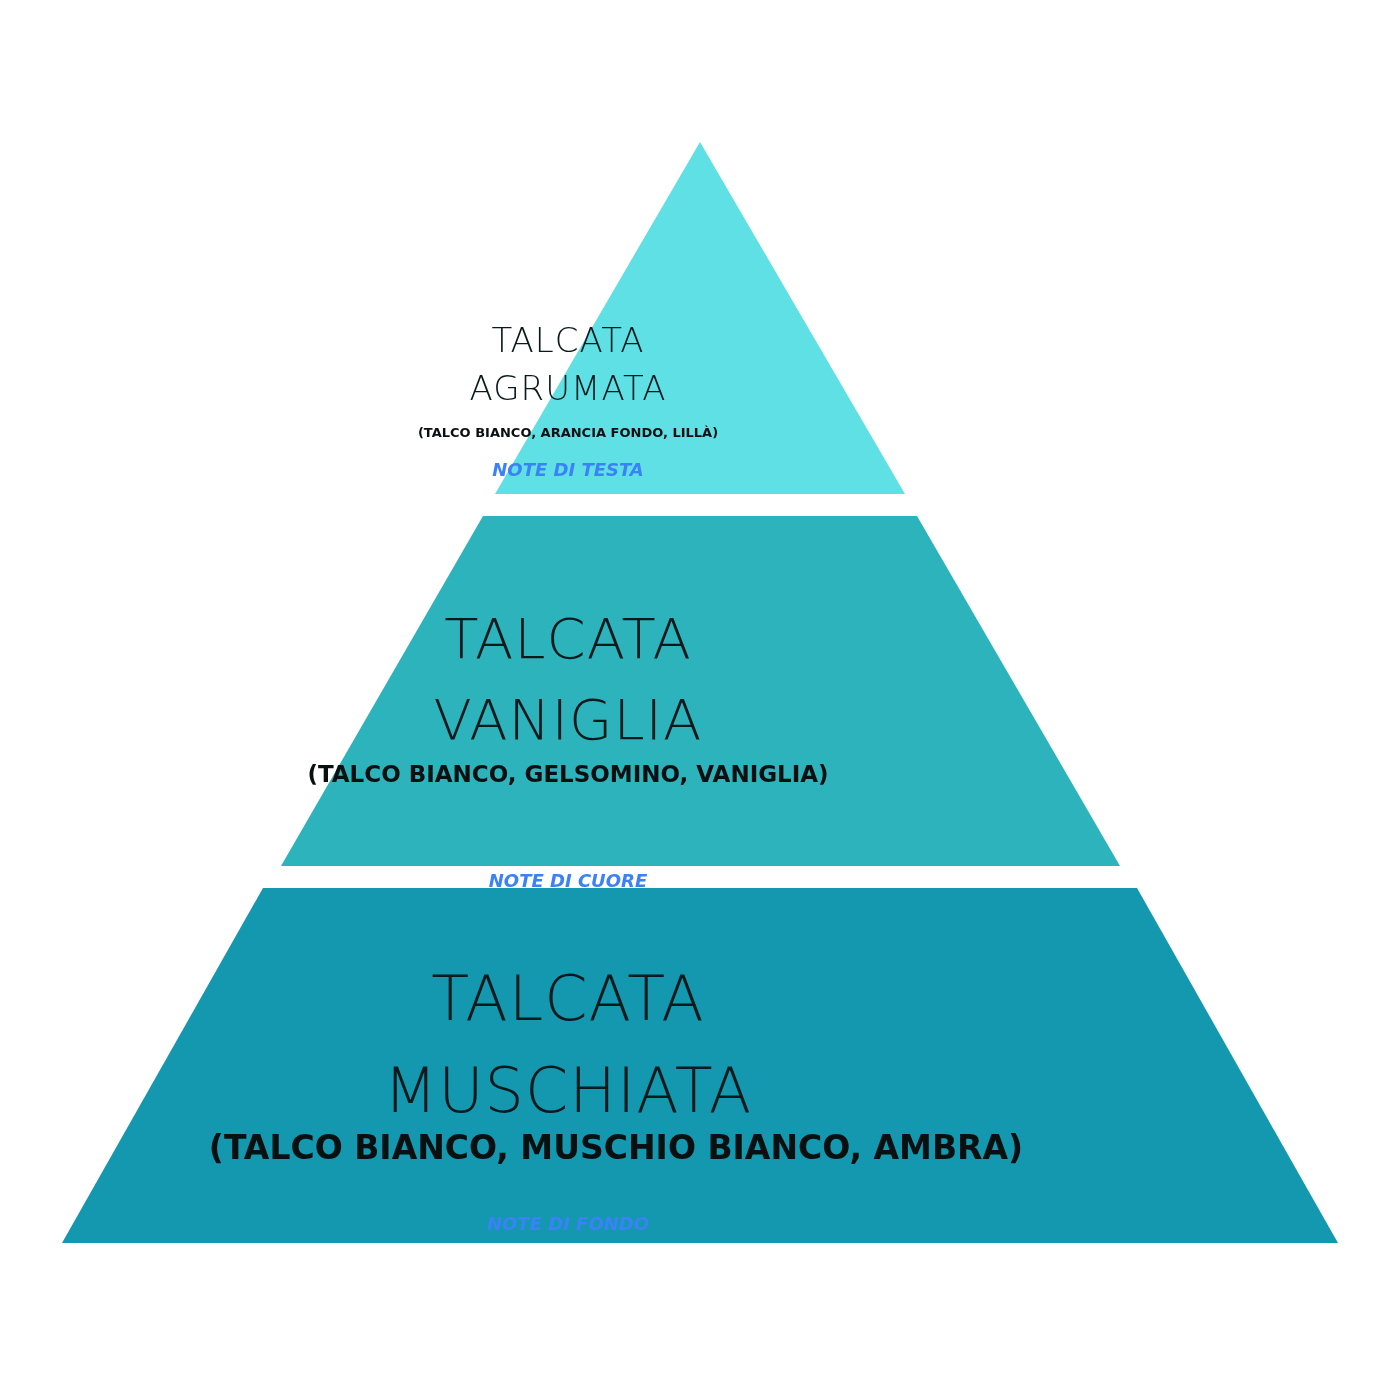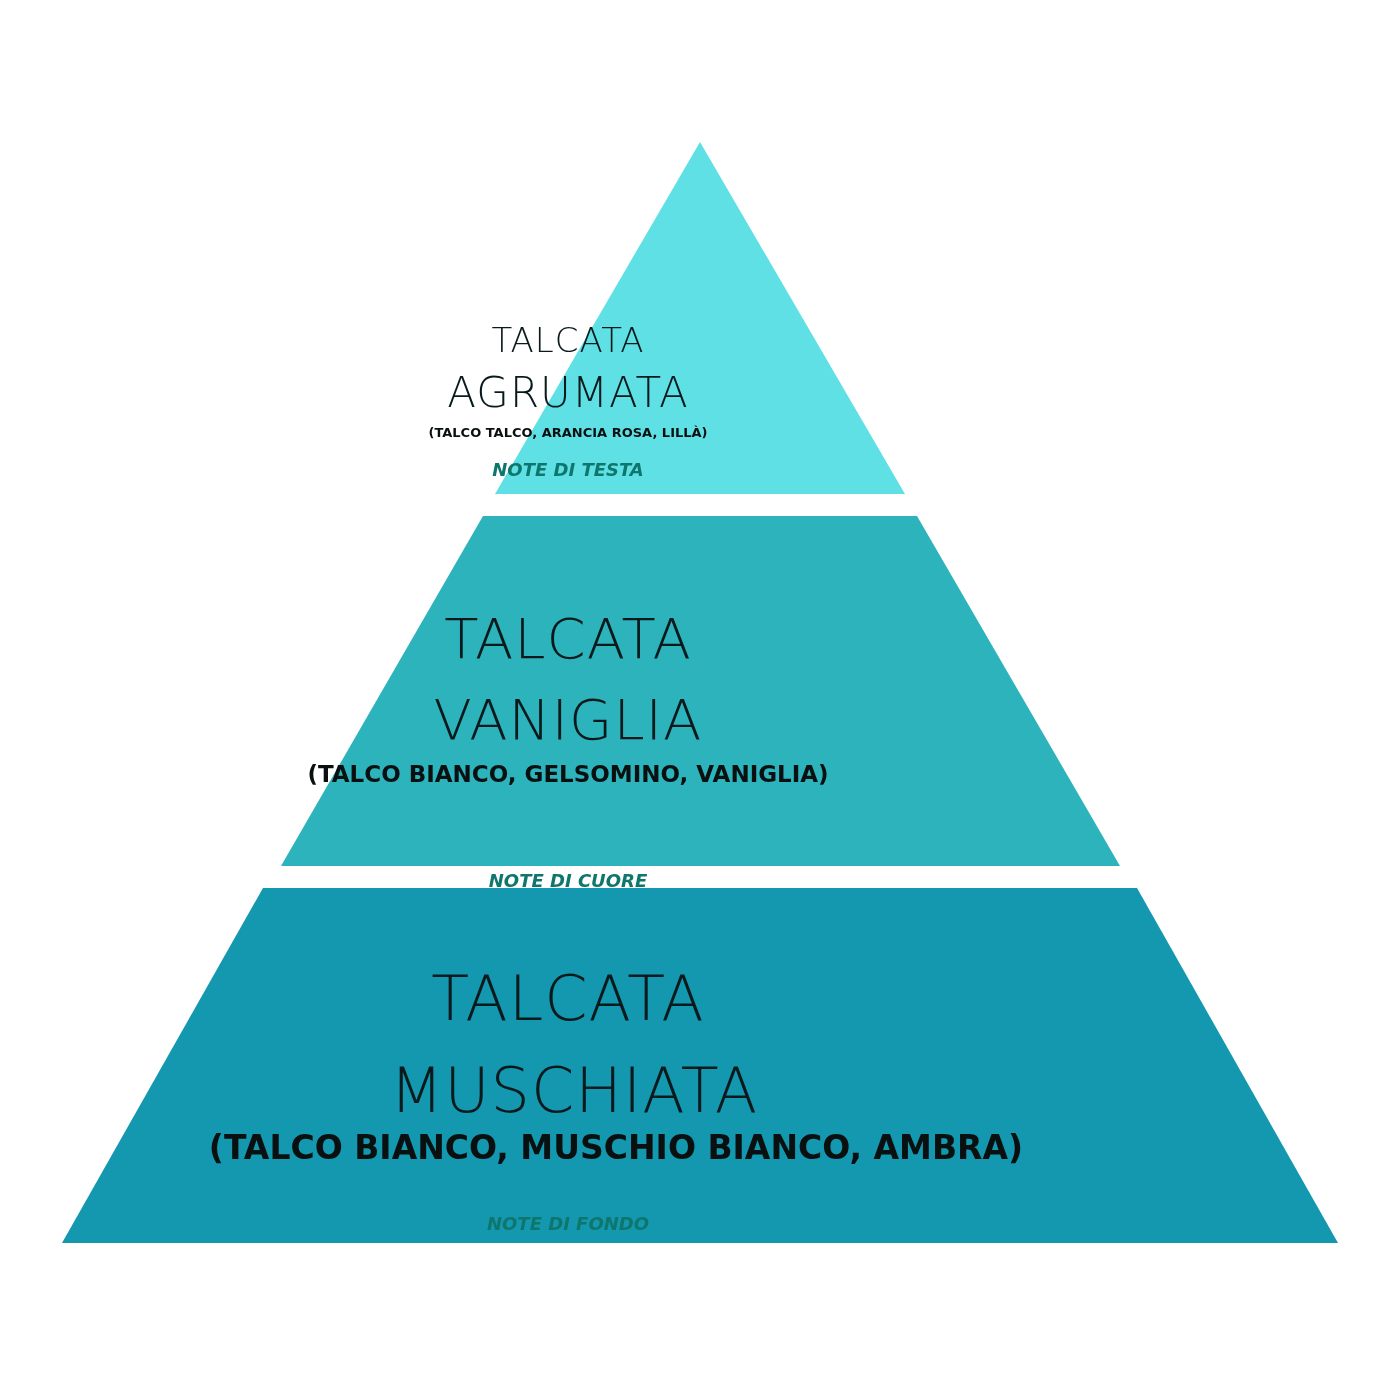--- a/index.html
+++ b/index.html
@@ -1,37 +1,37 @@
 <!DOCTYPE html>
 <html><head>
 <meta charset="utf-8">
 <style>
   html, body { margin:0; padding:0; background:#ffffff; }
   body { width:1400px; height:1400px; position:relative; overflow:hidden; font-family:"Liberation Sans", sans-serif; }
   svg.pyr { position:absolute; left:0; top:0; width:1400px; height:1400px; }
   .txt { position:absolute; left:0; width:1136px; text-align:center; white-space:nowrap; }
   .name { color:#0a1a1c; font-family:"DejaVu Sans", sans-serif; font-weight:300; letter-spacing:1px; }
   .ing { color:#0a0f10; font-family:"DejaVu Sans", sans-serif; font-weight:bold; }
-  .note { color:#0f766e; font-family:"DejaVu Sans", sans-serif; font-weight:bold; font-style:italic; }
+  .note { color:#3b82f6; font-family:"DejaVu Sans", sans-serif; font-weight:bold; font-style:italic; }
 </style>
 </head>
 <body>
 
 <svg class="pyr" viewBox="0 0 1400 1400" xmlns="http://www.w3.org/2000/svg">
   <polygon points="700,142 905,494 495,494" fill="#5ee0e5"></polygon>
   <polygon points="483,516 917,516 1120,866 281,866" fill="#2cb3bc"></polygon>
   <polygon points="263,888 1137,888 1338,1243 62,1243" fill="#1398b0"></polygon>
 </svg>
 
 <div class="txt name" style="top:320px;font-size:34px;">TALCATA</div>
-<div class="txt name" style="top:368px;font-size:42px;">AGRUMATA</div>
-<div class="txt ing" style="top:425px;font-size:13px;">(TALCO TALCO, ARANCIA ROSA, LILLÀ)</div>
+<div class="txt name" style="top:368px;font-size:34px;">AGRUMATA</div>
+<div class="txt ing" style="top:425px;font-size:13px;">(TALCO BIANCO, ARANCIA FONDO, LILLÀ)</div>
 <div class="txt note" style="top:459px;font-size:18px;">NOTE DI TESTA</div>
 
 <div class="txt name" style="top:606px;font-size:56px;">TALCATA</div>
 <div class="txt name" style="top:687px;font-size:56px;">VANIGLIA</div>
 <div class="txt ing" style="top:761px;font-size:23px;">(TALCO BIANCO, GELSOMINO, VANIGLIA)</div>
 <div class="txt note" style="top:870px;font-size:18px;">NOTE DI CUORE</div>
 
 <div class="txt name" style="top:962px;font-size:62px;">TALCATA</div>
-<div class="txt name" style="top:1054px;font-size:62px;padding-left:6px;">MUSCHIATA</div>
+<div class="txt name" style="top:1054px;font-size:62px;">MUSCHIATA</div>
 <div class="txt ing" style="top:1128px;font-size:33px;padding-left:48px;">(TALCO BIANCO, MUSCHIO BIANCO, AMBRA)</div>
 <div class="txt note" style="top:1213px;font-size:18px;">NOTE DI FONDO</div>
 
 </body></html>

